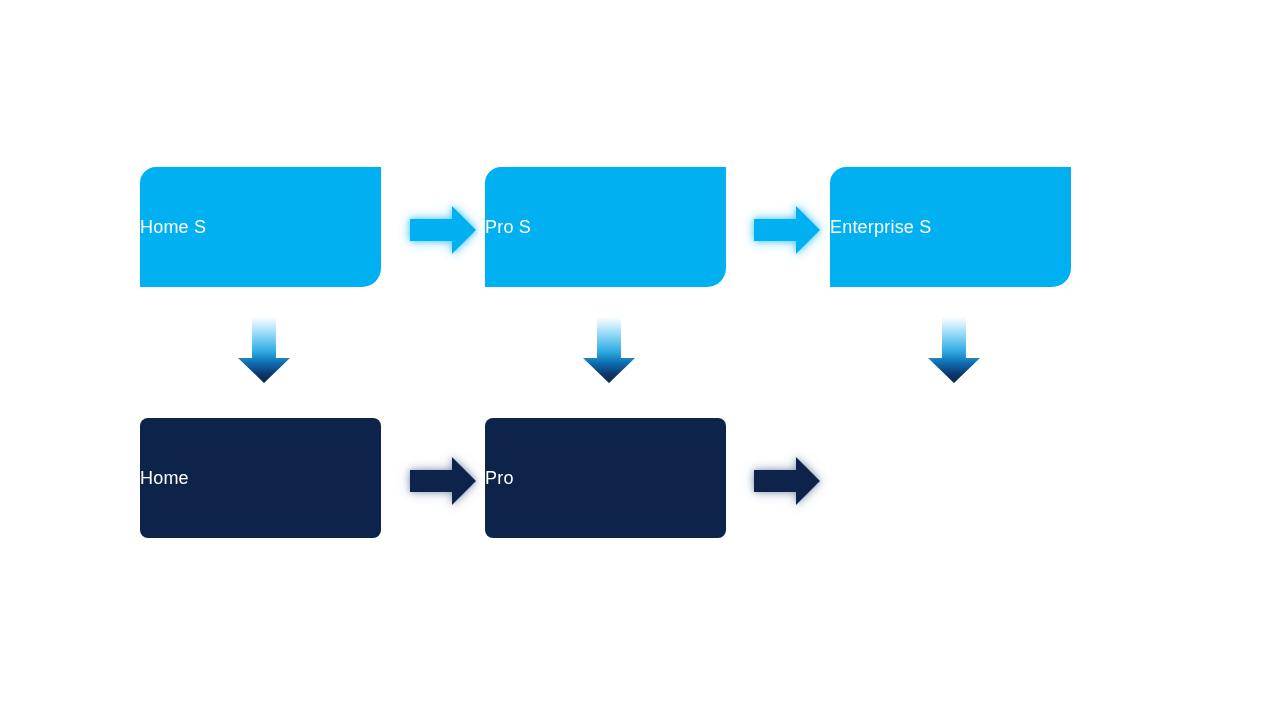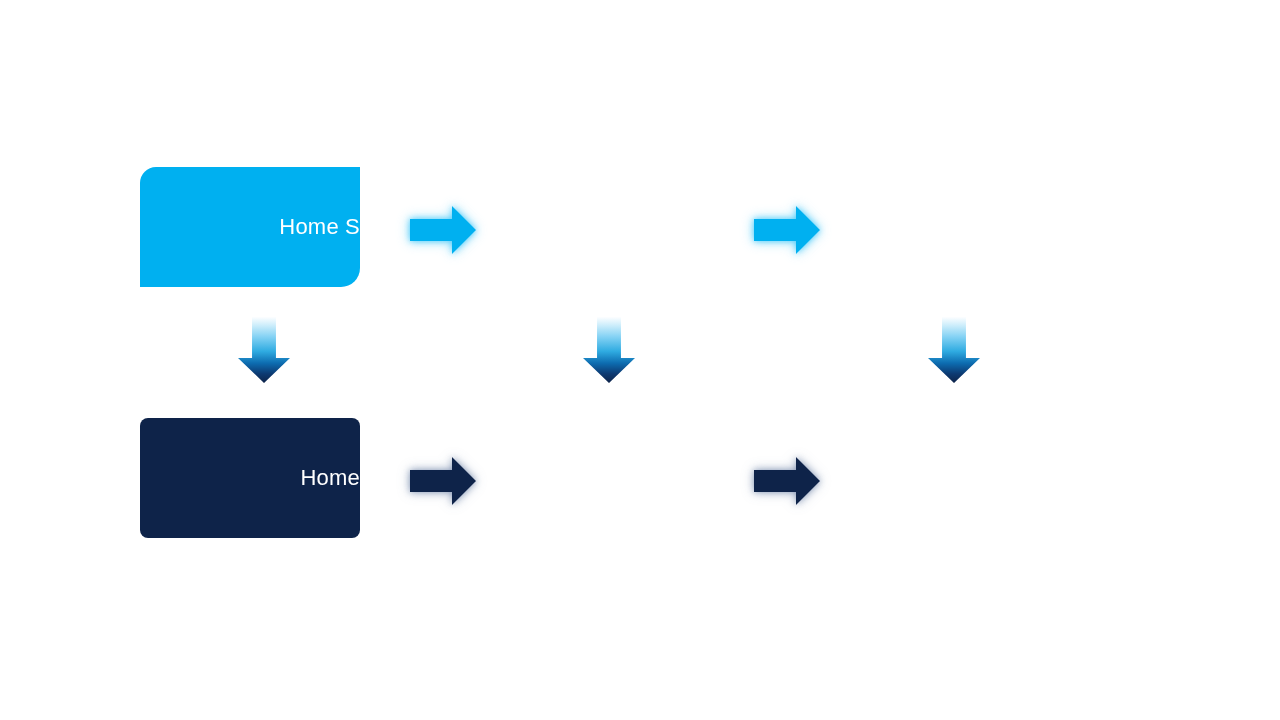--- a/index.html
+++ b/index.html
@@ -10,24 +10,24 @@
   }
   *{margin:0;padding:0;box-sizing:border-box;}
   html,body{width:1280px;height:720px;background:var(--bg);overflow:hidden;}
   body{font-family:"Liberation Sans", sans-serif;}
 
   .slide{position:relative;width:1280px;height:720px;background:var(--bg);}
 
   
   .node{
     position:absolute;
-    width:220px;height:120px;
-    display:flex;align-items:center;justify-content:flex-end;
+    width:241px;height:120px;
+    display:flex;align-items:center;justify-content:flex-start;
     color:var(--text-white);
-    font-size:22px;
+    font-size:18px;
     letter-spacing:0.2px;
   }
   .node.light{
     background:var(--light-blue);
     border-radius:16px 0 19px 0; 
   }
   .node.dark{
     background:var(--dark-navy);
     border-radius:8px;
   }
@@ -75,31 +75,40 @@
 <body>
 
 <div class="slide">
 
   <div class="node light col1 row-top">
     <span>Home S</span>
   </div>
   <div class="harrow-wrap glow-light ha-top ha-gap1">
     <div class="harrow light"></div>
   </div>
+  <div class="node light col2 row-top">
+    <span>Pro S</span>
+  </div>
   <div class="harrow-wrap glow-light ha-top ha-gap2">
     <div class="harrow light"></div>
+  </div>
+  <div class="node light col3 row-top">
+    <span>Enterprise S</span>
   </div>
 
   <div class="varrow va-col1"></div>
   <div class="varrow va-col2"></div>
   <div class="varrow va-col3"></div>
 
   <div class="node dark col1 row-bottom">
     <span>Home</span>
   </div>
   <div class="harrow-wrap glow-dark ha-bottom ha-gap1">
     <div class="harrow dark"></div>
   </div>
+  <div class="node dark col2 row-bottom">
+    <span>Pro</span>
+  </div>
   <div class="harrow-wrap glow-dark ha-bottom ha-gap2">
     <div class="harrow dark"></div>
   </div>
 
 </div>
 
 </body></html>

